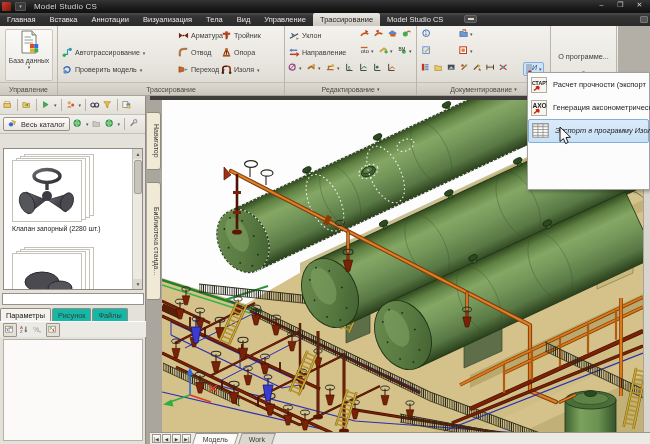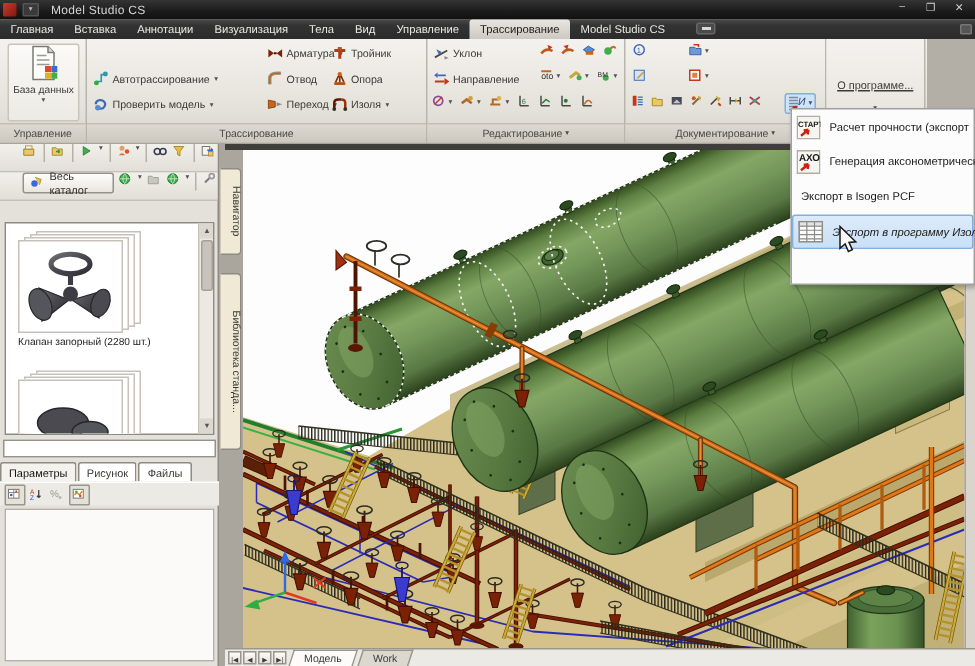--- a/index.html
+++ b/index.html
@@ -43,57 +43,57 @@
   .bigbtn .lbl { font-size:6.8px; white-space:nowrap; color:#3c3b37; margin-top:1px; }
   .bigbtn .dd-glyph { font-size:5px; color:#55534d; display:block; }
   .rbtn { position:absolute; height:13px; display:flex; align-items:center; gap:2px; white-space:nowrap;
     font-size:7.1px; color:#3c3b37; }
   .rbtn .dd-glyph { font-size:5px; color:#55534d; margin-left:1px; }
   .iconbtn { position:absolute; display:flex; align-items:center; }
   .iconbtn .dd-glyph { font-size:5px; color:#55534d; margin-left:1px; }
   .iconbtn.hl { background:#cde3f7; border:1px solid #84aede; border-radius:2px; padding:0 1px; }
   .about-box { position:absolute; left:551px; top:0; width:66px; height:69px; border-right:1px solid #bab5ab;
     background:linear-gradient(#f4f2ee,#e4e1da); text-align:center; }
-  .about-box .lbl { margin-top:26px; font-size:7.3px; color:#3c3b37;text-decoration:underline; }
+  .about-box .lbl { margin-top:26px; font-size:7.3px; color:#3c3b37; }
   .about-box .dd-glyph { display:block; margin-top:8px; font-size:5px; color:#55534d; }
   .ribbon-rest { position:absolute; left:618px; top:0; width:32px; height:69px; background:#b3afa6; }
 
   
   .main { position:absolute; left:0; top:96px; width:650px; height:348px; background:#c2beb5; }
 
   
   .lpanel { position:absolute; left:0; top:0; width:146px; height:348px; background:#e4e1da;
     border-right:1px solid #8f8b82; }
   .lp-header { height:14px; background:linear-gradient(#b4b1ab,#918e88); display:flex; align-items:center;
     border-bottom:1px solid #7f7c75; }
   .lp-header .grip { width:3px; height:9px; margin:0 4px 0 2px; background:linear-gradient(90deg,#d8d6d1 40%,#8a8781 40%); }
   .lp-header .txt { font-size:7.5px; color:#1d1c1a; }
-  .lp-tb { display:flex; align-items:flex-start; height:19px; background:linear-gradient(#f2f0eb,#e2dfd8);
-    border-bottom:1px solid #c5c1b8; padding-left:15px; gap:3px; }
+  .lp-tb { display:flex; align-items:center; height:19px; background:linear-gradient(#f2f0eb,#e2dfd8);
+    border-bottom:1px solid #c5c1b8; padding-left:3px; gap:3px; }
   .lp-tb .sep { width:1px; height:12px; background:#b5b1a7; margin:0 1px; }
   .lp-tb .dd-glyph { font-size:5px; color:#55534d; }
   .btn-catalog { display:flex; align-items:center; gap:3px; height:14px; padding:0 4px;
     border:1px solid #979289; border-radius:2px; background:linear-gradient(#fefdfb,#e9e6df); font-size:7.3px; color:#33322e; }
   .catalog { position:absolute; left:3px; top:52px; width:140px; height:142px; background:#fff;
     border:1px solid #8f8b82; overflow:hidden; }
   .cat-item { position:absolute; left:8px; width:86px; }
   .cards { position:relative; width:78px; height:68px; }
   .cards .card { position:absolute; background:#fff; border:1px solid #c6c2ba; width:70px; height:62px; }
   .cat-caption { font-size:6.8px; color:#1d1c1a; margin-top:3px; white-space:nowrap; }
   .cat-scroll { position:absolute; right:0; top:0; width:10px; height:100%; background:#ece9e3;
     border-left:1px solid #c6c2ba; }
   .cat-scroll .arr { position:absolute; left:0; width:10px; height:10px; background:#dcd8d0; color:#55534d;
     font-size:5px; text-align:center; line-height:10px; }
   .cat-scroll .thumb { position:absolute; left:1px; top:11px; width:8px; height:34px; background:#c8c4bb;
     border:1px solid #a5a198; border-radius:2px; }
   .lp-search { position:absolute; left:2px; top:197px; width:142px; height:12px; background:#fff;
     border:1px solid #979289; }
   .lp-tabs { position:absolute; left:0px; top:212px; width:132px; height:13px; display:flex; align-items:flex-end; }
   .lp-tab { font-size:7.3px; padding:2px 5px 1px; border:1px solid #8f8b82; border-bottom:none;
-    background:#ffffff; color:#3c3b37; border-radius:2px 2px 0 0; margin-right:1px; }
+    background:#14b8a6; color:#3c3b37; border-radius:2px 2px 0 0; margin-right:1px; }
   .lp-tab.active { background:#f4f2ed; color:#141414; position:relative; z-index:2; }
   .lp-tb2 { position:absolute; left:0; top:225px; width:146px; height:16px; background:#eceae4;
     border-top:1px solid #fff; display:flex; align-items:center; padding-left:3px; gap:3px; }
   .lp-tb2 .fr { border:1px solid #9a968c; border-radius:1px; background:#e4e1d9; padding:1px; display:flex; }
   .lp-empty { position:absolute; left:3px; top:243px; width:140px; height:102px; background:#fbfaf8;
     border:1px solid #b5b1a7; }
 
   
   .vstrip { position:absolute; left:146px; top:0; width:16px; height:348px; background:#aaa69d; }
   .vtab { position:absolute; left:1px; width:14px; background:#efe9d6; border:1px solid #8f8b82;
@@ -1029,23 +1029,20 @@
           <span class="txt">Расчет прочности (экспорт</span>
       </div>
       <div class="menu-item">
         <svg class="ic" width="16" height="16" viewBox="0 0 16 16">
             <rect x="0.5" y="0.5" width="15" height="15" fill="#f6f5ef" stroke="#b0ada2" stroke-width="1"></rect>
             <text x="1.6" y="7.5" font-size="6.6" font-weight="bold" fill="#1a1a1a" font-family="sans-serif">АХО</text>
             <path d="M3,13.5 L8,9.5 M8,9.5 L4.8,10 M8,9.5 L7.4,12.6" stroke="#cc2211" stroke-width="1.6" fill="none"></path>
           </svg>
           <span class="txt">Генерация аксонометрическ</span>
       </div>
-      <div class="menu-item noicon">
-        <span class="txt">Экспорт в Isogen PCF</span>
-      </div>
       <div class="menu-item hl">
         <svg class="ic" width="17" height="15" viewBox="0 0 17 15">
             <rect x="0.8" y="0.8" width="15.4" height="13.4" fill="#fdfdfd" stroke="#8a8a88" stroke-width="1"></rect>
             <rect x="0.8" y="0.8" width="15.4" height="3" fill="#e2e2e0" stroke="#8a8a88" stroke-width="0.8"></rect>
             <path d="M0.8,6.5 H16.2 M0.8,9.4 H16.2 M0.8,12.3 H16.2 M5.9,0.8 V14.2 M11,0.8 V14.2" stroke="#8a8a88" stroke-width="0.8"></path>
           </svg>
           <span class="txt">Экспорт в программу Изоля</span>
         <svg width="13" height="19" viewBox="0 0 13 19" style="position:absolute;left:30px;top:6px;z-index:10">
             <polygon points="1,1 1,15.5 4.4,12.6 6.6,17.6 9.2,16.4 7,11.6 11.5,11.2" fill="#f8f8f8" stroke="#1a1a1a" stroke-width="1"></polygon>
           </svg>

